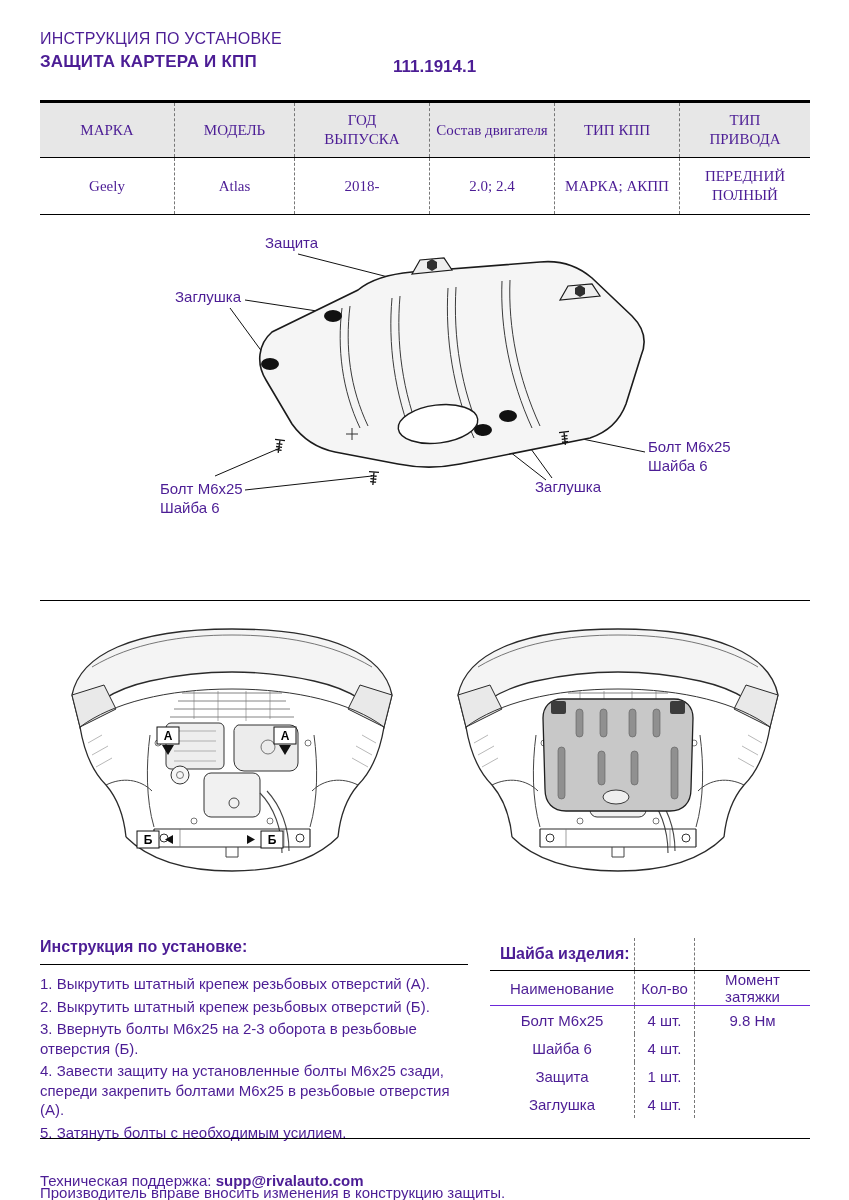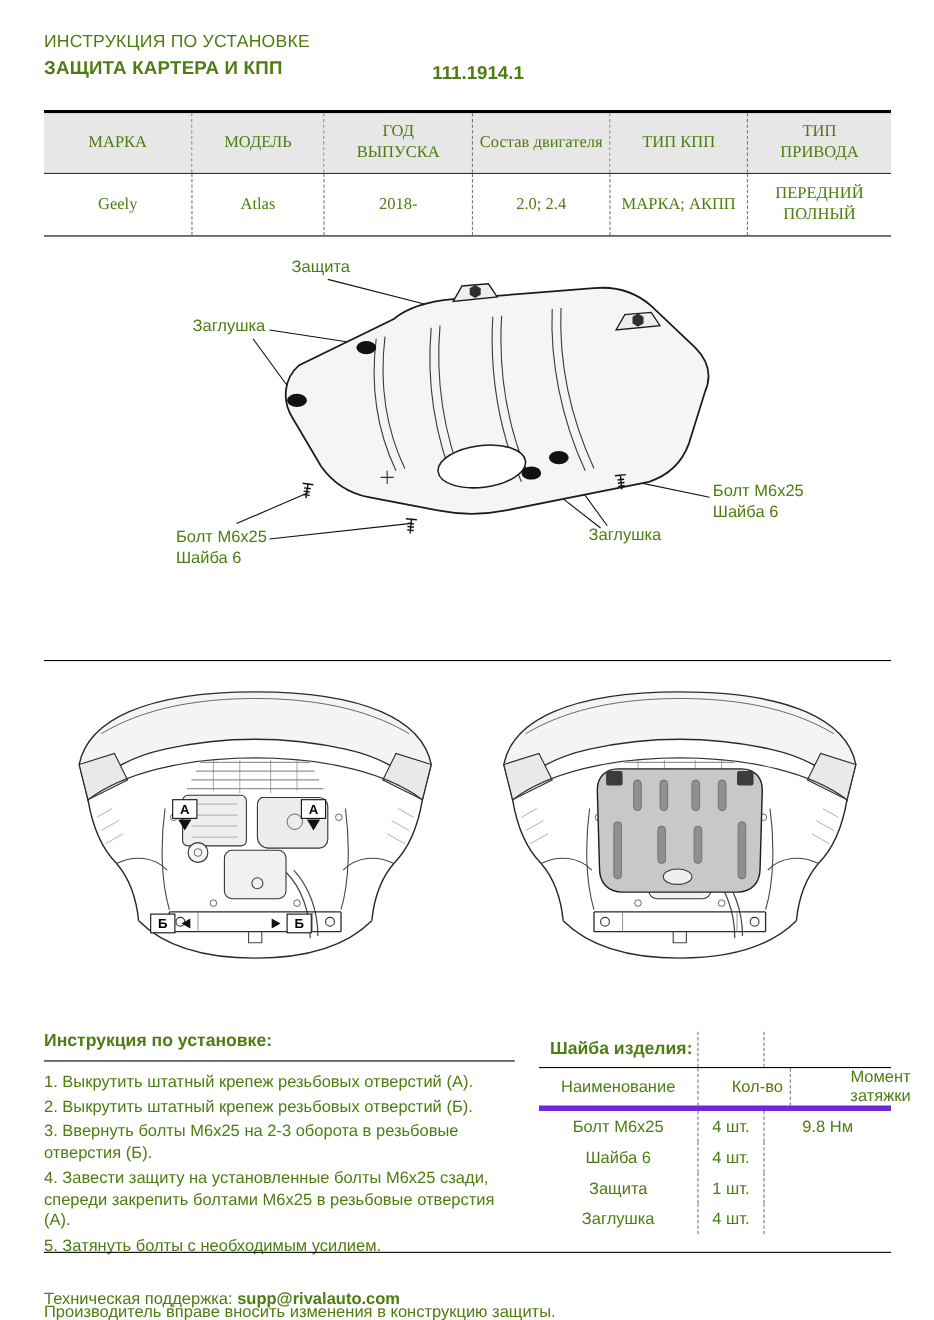--- a/index.html
+++ b/index.html
@@ -1,17 +1,17 @@
 <!DOCTYPE html>
 <html><head>
 <meta charset="utf-8">
 <style>
   html,body { margin:0; padding:0; }
   body { font-family:"Liberation Sans", sans-serif; background:#ffffff; }
-  .page { position:relative; width:849px; height:1200px; background:#fff; color:#4d7c0f; overflow:hidden; margin:0 auto; }
+  .page { position:relative; width:849px; height:1200px; background:#fff; color:#4c1d95; overflow:hidden; margin:0 auto; }
 
   
   .header { position:absolute; left:40px; top:30px; }
   .h-line1 { font-size:16px; letter-spacing:.2px; }
   .h-line2 { font-size:17px; font-weight:bold; margin-top:4px; letter-spacing:.2px; }
   .part-number { position:absolute; left:393px; top:57px; font-size:17px; font-weight:bold; }
 
   
   .spec-table { position:absolute; left:40px; top:100px; width:770px; border-top:3px solid #000; border-bottom:1px solid #000; }
   .spec-row { display:grid; grid-template-columns:135px 120px 135px 125px 125px 130px;font-family:Liberation Serif, serif; }
@@ -47,21 +47,21 @@
   .instructions .step { font-size:15px; line-height:1.3; margin-bottom:3px; }
 
   
   .composition { position:absolute; left:490px; top:938px; width:320px; }
   .comp-row { display:grid; grid-template-columns:145px 60px 115px; }
   .comp-row > div { font-size:15px; display:flex; align-items:center; justify-content:center; text-align:center; padding:2px; }
   .comp-row > div:nth-child(-n+2) { border-right:1px dashed #777; }
   .comp-title-row { border-bottom:1px solid #000; }
   .comp-title-row > div { height:28px; }
   .comp-title-row .comp-title { justify-content:flex-start; font-size:16px; font-weight:bold; padding-left:10px; }
-  .comp-head-row { border-bottom:5px solid #6d28d9;gap:24px; }
+  .comp-head-row { border-bottom:1px solid #6d28d9; }
   .comp-head-row > div { height:30px; }
   .comp-data-row > div { height:24px; }
 
   
   .divider-footer { position:absolute; left:40px; top:1138px; width:770px; border-top:1px solid #000; }
   .footer-note { position:absolute; left:40px; top:1184px; font-size:15px; }
   .footer-support { position:absolute; left:40px; top:1172px; font-size:15px; }
   .footer-support .email { font-weight:bold; }
 </style>
 </head>

